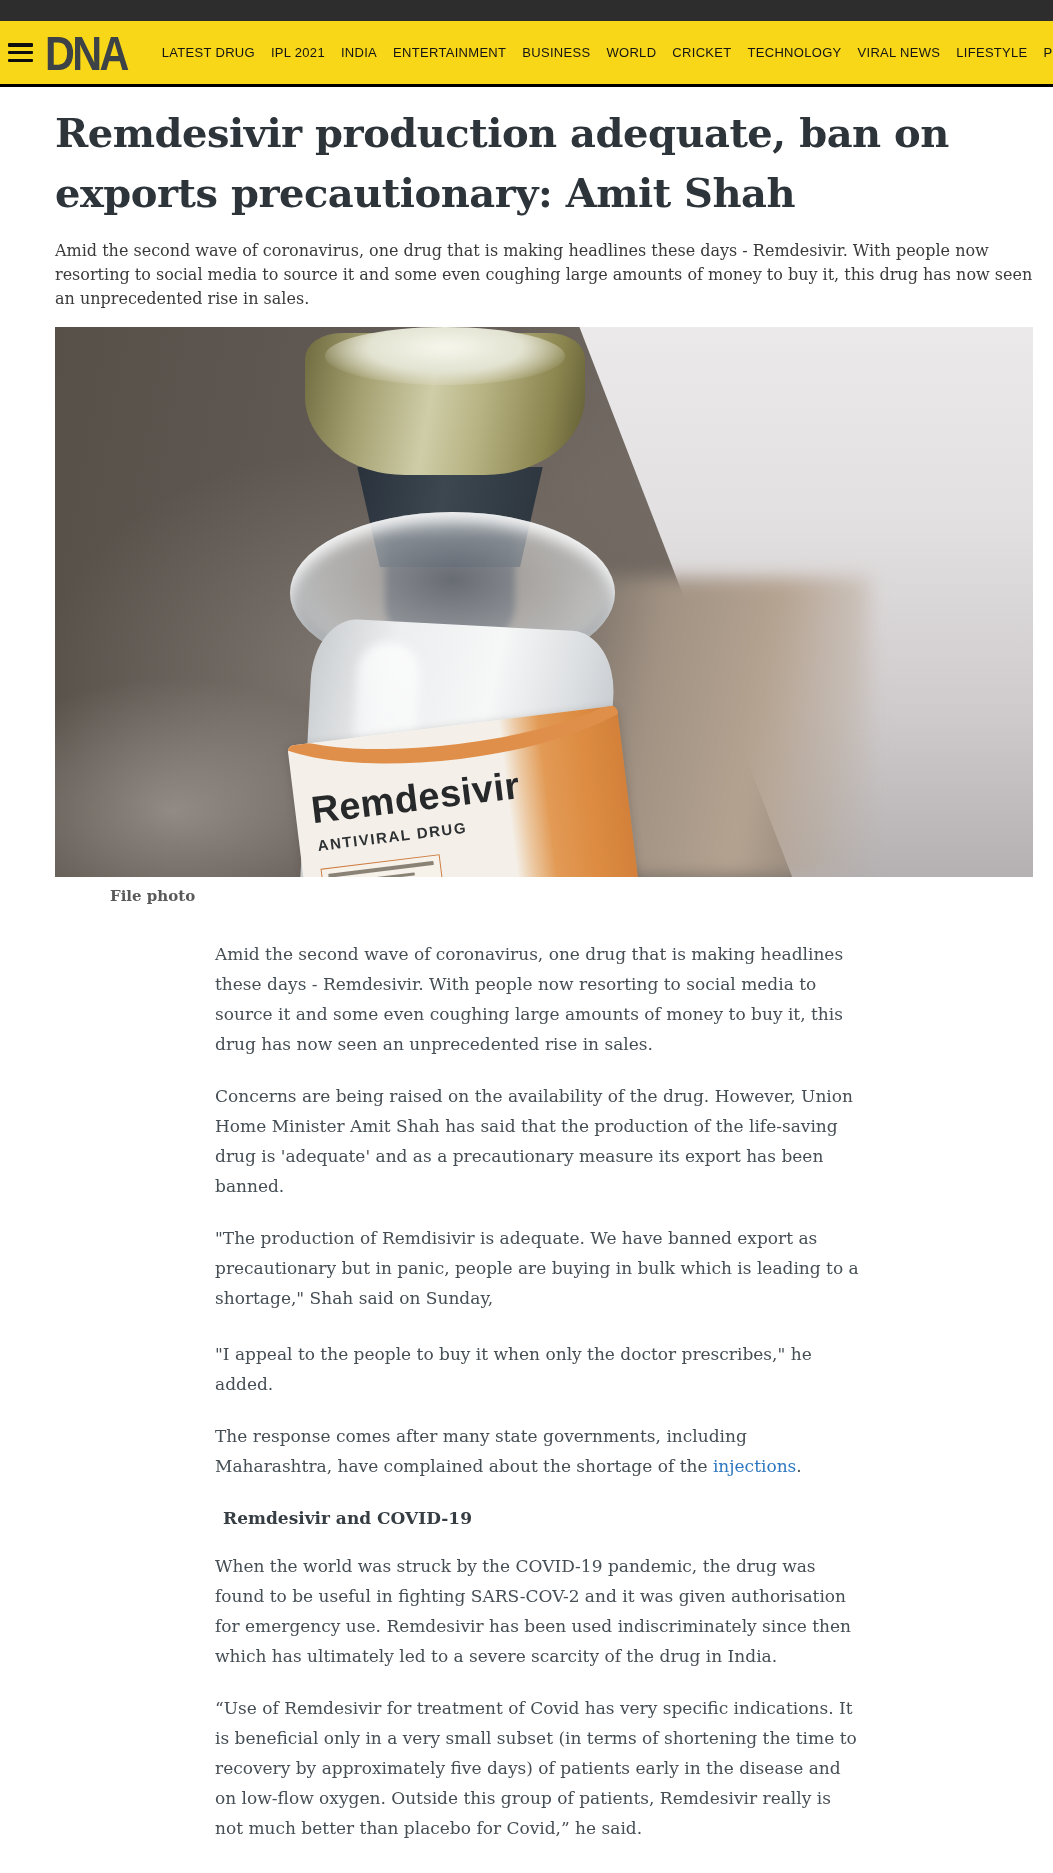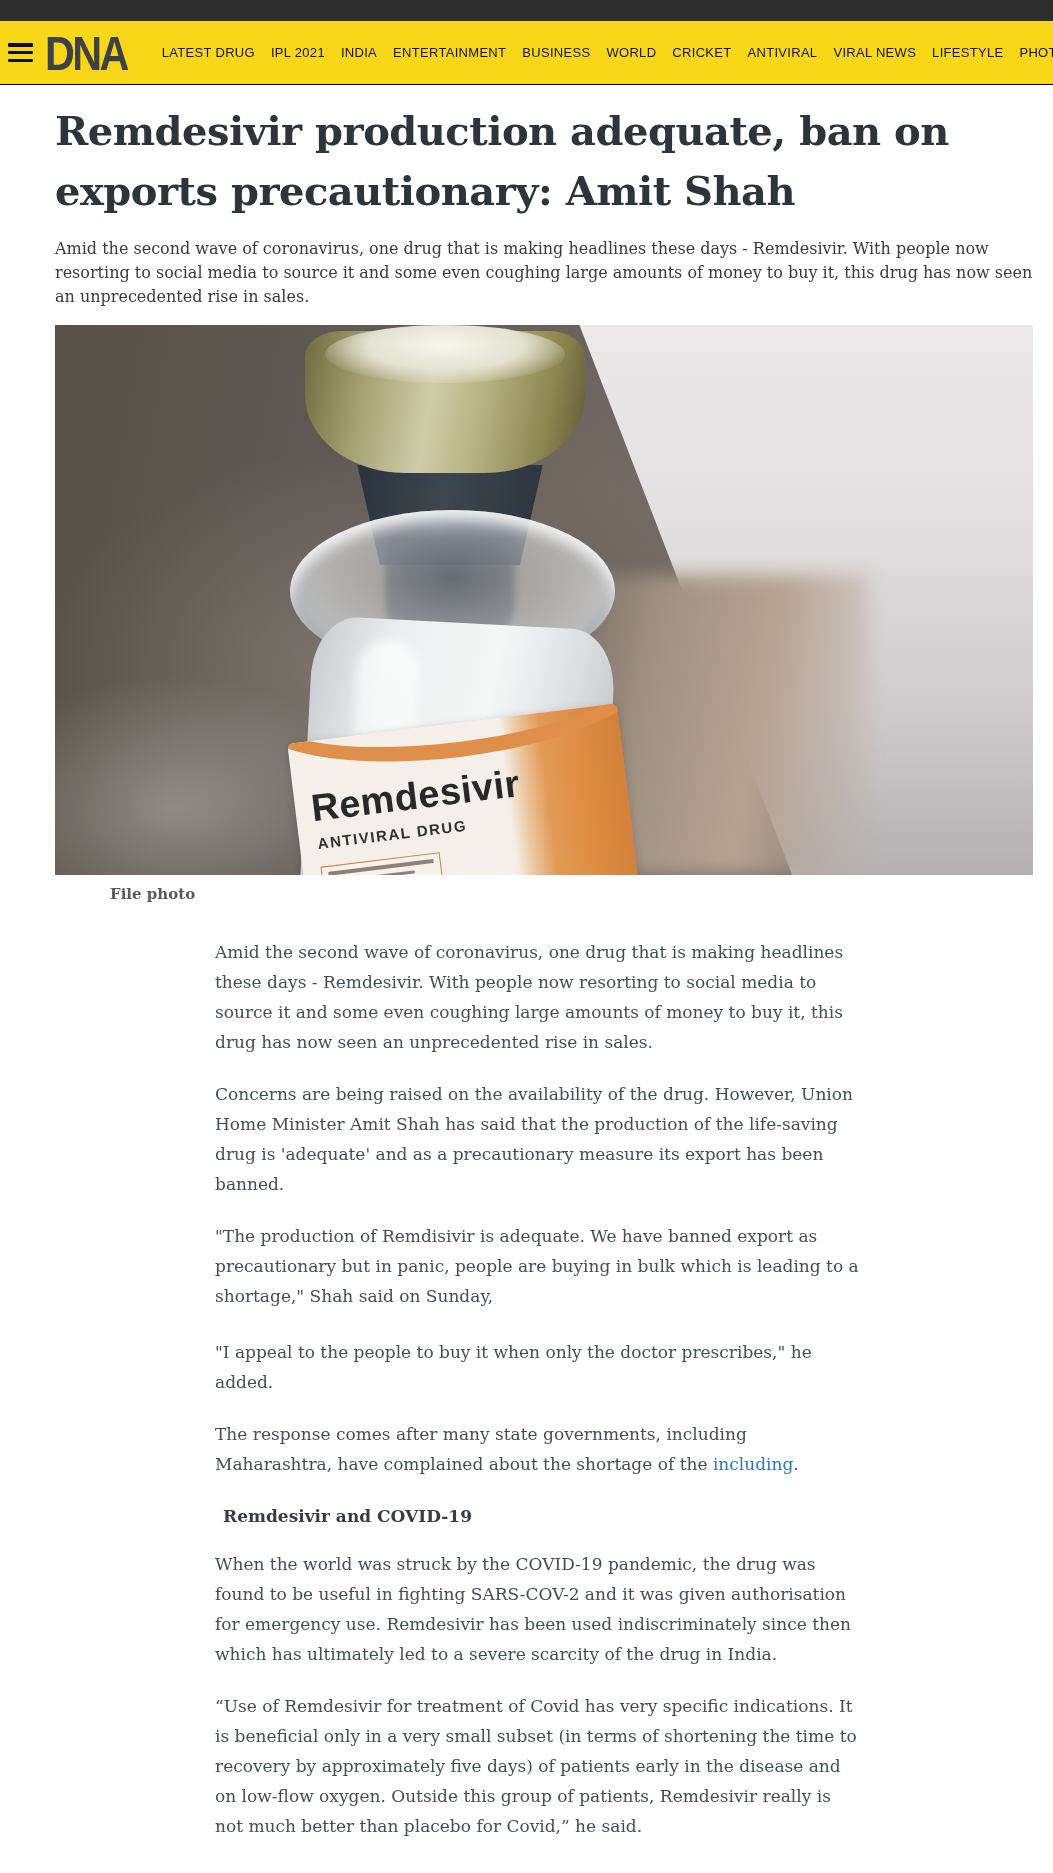--- a/index.html
+++ b/index.html
@@ -1,20 +1,20 @@
 <!DOCTYPE html>
 <html><head>
 <meta charset="utf-8">
 <style>
   html,body{margin:0;padding:0;background:#ffffff;}
   body{width:1053px;font-family:"DejaVu Serif",serif;-webkit-font-smoothing:antialiased;}
 
   
   .top-strip{height:21px;background:#2d2d2d;}
-  .navbar{background:#f8d719;height:63px;border-bottom:1px solid #000000;display:flex;align-items:center;}
+  .navbar{background:#f8d719;height:63px;border-bottom:3px solid #000000;display:flex;align-items:center;}
   .hamburger{width:25px;height:19px;margin-left:8px;display:flex;flex-direction:column;justify-content:space-between;cursor:pointer;flex:0 0 auto;}
   .hamburger span{display:block;height:3.5px;background:#0e0e0e;border-radius:1px;}
   .logo{font-family:"Liberation Sans",sans-serif;font-weight:bold;font-size:47px;color:#3d4247;letter-spacing:-3px;transform:scale(0.88,1.04);transform-origin:left center;margin-left:12px;line-height:1;cursor:pointer;flex:0 0 auto;}
   .nav-items{display:flex;align-items:center;margin-left:16px;font-family:"Liberation Sans",sans-serif;font-size:13px;color:#141414;letter-spacing:.3px;white-space:nowrap;}
   .nav-items span{padding:0 8px;cursor:pointer;}
 
   
   .container{padding:0 20px 0 55px;}
   .headline{font-size:40px;line-height:60px;font-weight:700;color:#2d343a;letter-spacing:-0.5px;margin:16px 0 0 0;max-width:978px;}
   .standfirst{font-size:16px;line-height:24px;color:#3a3a3a;margin-top:16px;max-width:978px;}
@@ -81,21 +81,21 @@
   </div>
   <div class="logo">DNA</div>
   <div class="nav-items">
     <span>LATEST DRUG</span>
     <span>IPL 2021</span>
     <span>INDIA</span>
     <span>ENTERTAINMENT</span>
     <span>BUSINESS</span>
     <span>WORLD</span>
     <span>CRICKET</span>
-    <span>ANTIVIRAL</span>
+    <span>TECHNOLOGY</span>
     <span>VIRAL NEWS</span>
     <span>LIFESTYLE</span>
     <span>PHOTOS</span>
   </div>
 </div>
 
 <div class="container">
   <h1 class="headline">Remdesivir production adequate, ban on exports precautionary: Amit Shah</h1>
   <div class="standfirst">Amid the second wave of coronavirus, one drug that is making headlines these days - Remdesivir. With people now resorting to social media to source it and some even coughing large amounts of money to buy it, this drug has now seen an unprecedented rise in sales.</div>
 
@@ -121,17 +121,17 @@
     </div>
   </div>
   <div class="caption">File photo</div>
 </div>
 
 <div class="article-body">
   <p>Amid the second wave of coronavirus, one drug that is making headlines these days - Remdesivir. With people now resorting to social media to source it and some even coughing large amounts of money to buy it, this drug has now seen an unprecedented rise in sales.</p>
   <p>Concerns are being raised on the availability of the drug. However, Union Home Minister Amit Shah has said that the production of the life-saving drug is 'adequate' and as a precautionary measure its export has been banned.</p>
   <p>"The production of Remdisivir is adequate. We have banned export as precautionary but in panic, people are buying in bulk which is leading to a shortage," Shah said on Sunday,</p>
   <p class="extra-gap">"I appeal to the people to buy it when only the doctor prescribes," he added.</p>
-  <p><span>The response comes after many state governments, including Maharashtra, have complained about the shortage of the </span><a>including</a><span>.</span></p>
+  <p><span>The response comes after many state governments, including Maharashtra, have complained about the shortage of the </span><a>injections</a><span>.</span></p>
   <h2>Remdesivir and COVID-19</h2>
   <p>When the world was struck by the COVID-19 pandemic, the drug was found to be useful in fighting SARS-COV-2 and it was given authorisation for emergency use. Remdesivir has been used indiscriminately since then which has ultimately led to a severe scarcity of the drug in India.</p>
   <p>“Use of Remdesivir for treatment of Covid has very specific indications. It is beneficial only in a very small subset (in terms of shortening the time to recovery by approximately five days) of patients early in the disease and on low-flow oxygen. Outside this group of patients, Remdesivir really is not much better than placebo for Covid,” he said.</p>
 </div>
 
 </body></html>

